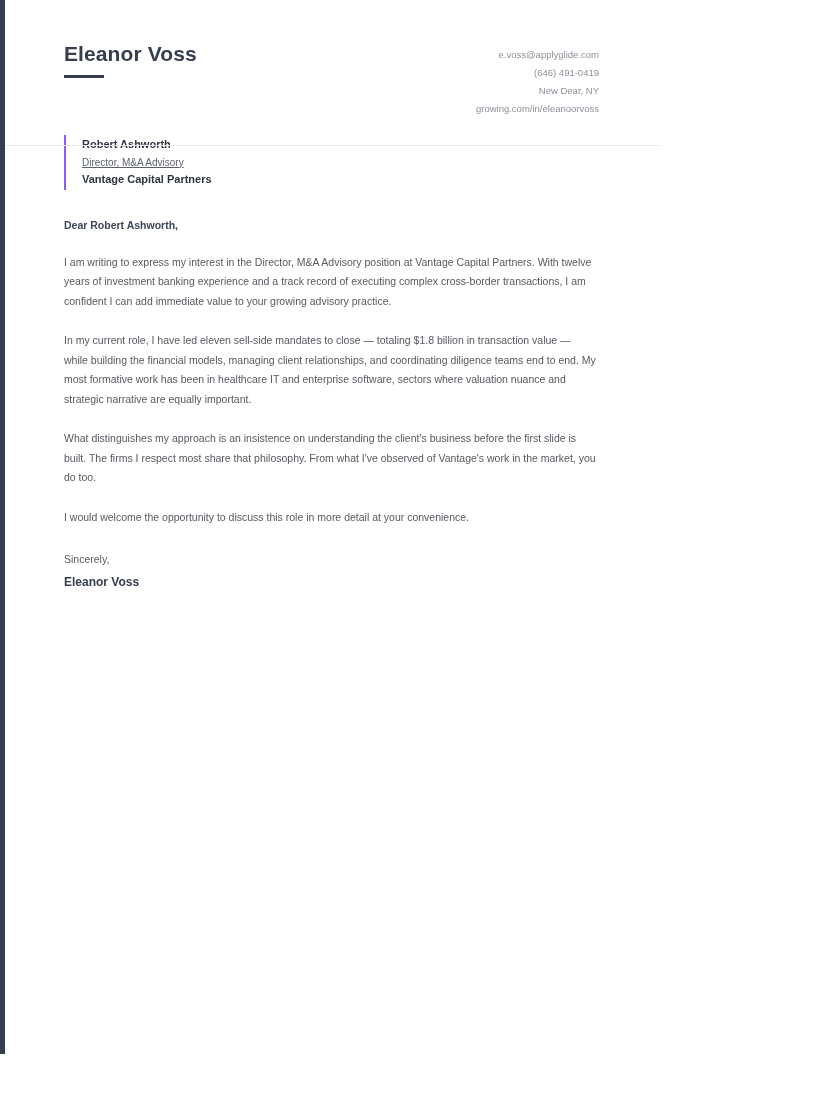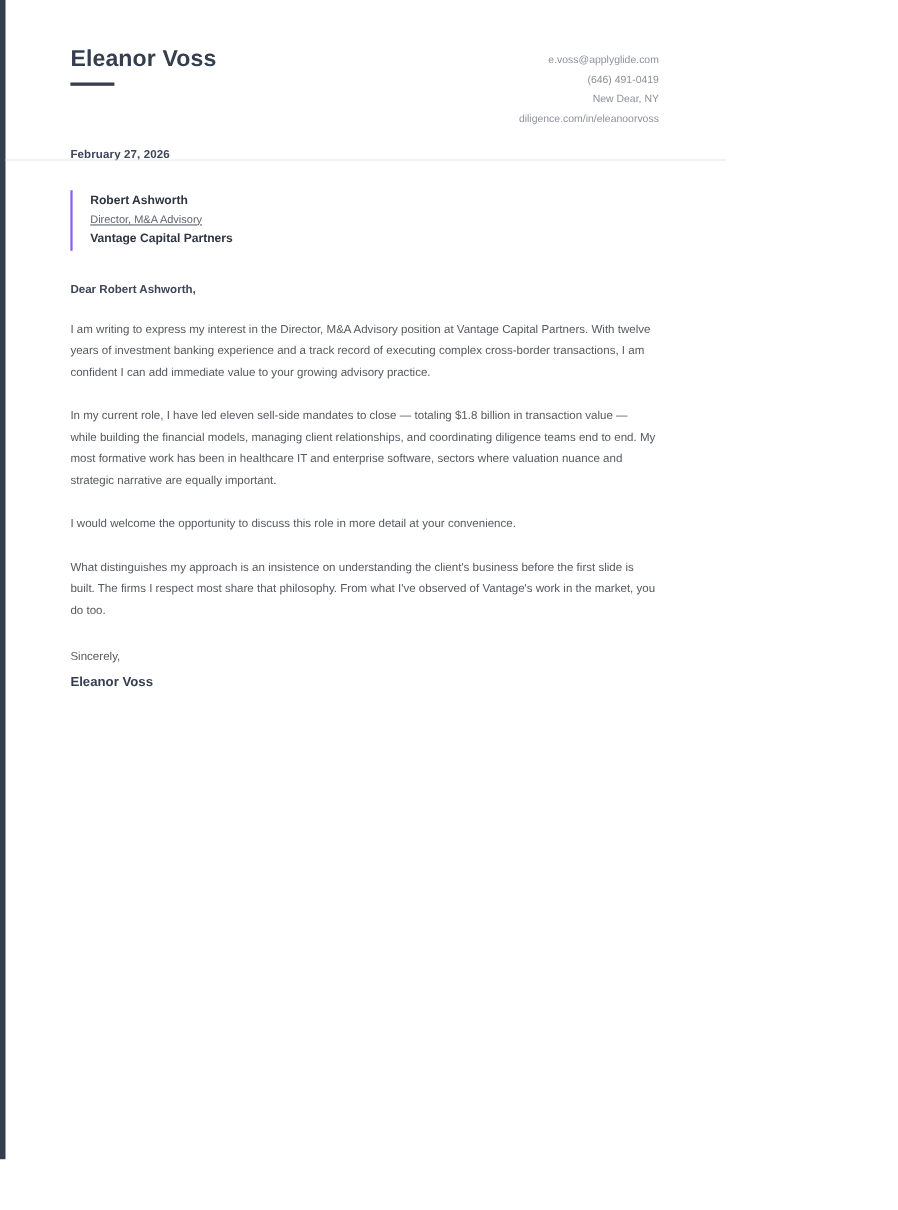--- a/index.html
+++ b/index.html
@@ -169,45 +169,44 @@
 
     <div class="identity">
       <div class="sender-name">Eleanor Voss</div>
       <div class="name-underline"></div>
     </div>
 
     <div class="contact-block">
       <div class="contact-line">e.voss@applyglide.com</div>
       <div class="contact-line">(646) 491-0419</div>
       <div class="contact-line">New Dear, NY</div>
-      <div class="contact-line">diligence.com/in/eleanoorvoss</div>
+      <div class="contact-line">growing.com/in/eleanoorvoss</div>
     </div>
 
     <div class="header-divider"></div>
   </div>
 
   <div class="letter-body">
 
-    <div class="letter-date">February 27, 2026</div>
 
     <div class="recipient-block">
       <div class="recipient-name">Robert Ashworth</div>
       <div class="recipient-title">Director, M&amp;A Advisory</div>
       <div class="recipient-company">Vantage Capital Partners</div>
     </div>
 
     <div class="salutation">Dear Robert Ashworth,</div>
 
     <p class="letter-paragraph">I am writing to express my interest in the Director, M&amp;A Advisory position at Vantage Capital Partners. With twelve years of investment banking experience and a track record of executing complex cross-border transactions, I am confident I can add immediate value to your growing advisory practice.</p>
 
     <p class="letter-paragraph">In my current role, I have led eleven sell-side mandates to close — totaling $1.8 billion in transaction value — while building the financial models, managing client relationships, and coordinating diligence teams end to end. My most formative work has been in healthcare IT and enterprise software, sectors where valuation nuance and strategic narrative are equally important.</p>
 
+    <p class="letter-paragraph">What distinguishes my approach is an insistence on understanding the client's business before the first slide is built. The firms I respect most share that philosophy. From what I've observed of Vantage's work in the market, you do too.</p>
+
     <p class="letter-paragraph">I would welcome the opportunity to discuss this role in more detail at your convenience.</p>
-
-    <p class="letter-paragraph">What distinguishes my approach is an insistence on understanding the client's business before the first slide is built. The firms I respect most share that philosophy. From what I've observed of Vantage's work in the market, you do too.</p>
 
     <div class="closing-block">
       <div class="closing-phrase">Sincerely,</div>
       <div class="signature-name">Eleanor Voss</div>
     </div>
 
   </div>
 </div>
 
 </body></html>

